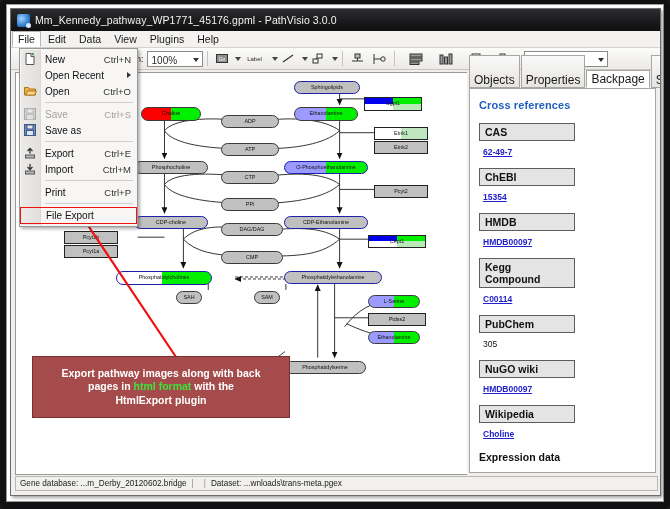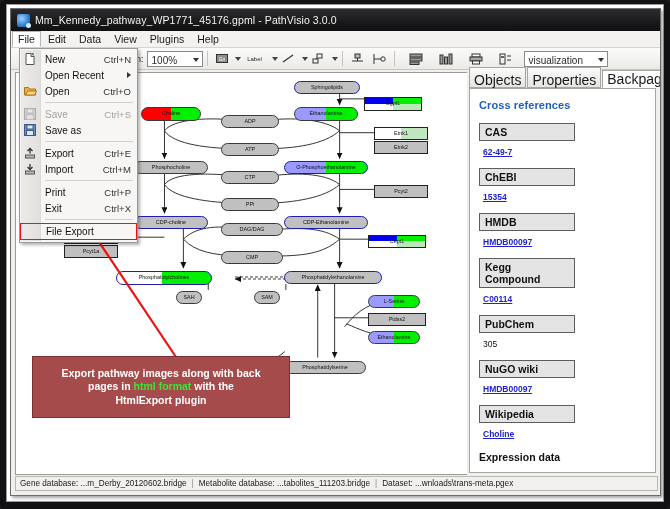--- a/index.html
+++ b/index.html
@@ -182,22 +182,22 @@
     margin: 1px 0px 0px 0px;
   }
   
   #rpanel {
     position: absolute; left: 456px; top: 63px;
     width: 191px; height: 403px;
     background: #f0efee;
   }
   #rtabs { display:flex; align-items:flex-end; height: 16px; padding-left:2px; }
   .rtab {
-    font-size: 14px; color:#1a1a1a;
-    padding: 6px 4px 1px 4px;
+    font-size: 12px; color:#1a1a1a;
+    padding: 18px 4px 1px 4px;
     border: 1px solid #a8a6a3;
     background: linear-gradient(180deg,#fafafa,#e6e4e1);
     margin-right: 1px; line-height: 12px;
   }
   .rtab.sel {
     background: #ffffff;
     border-bottom-color: #ffffff;
     padding-top: 2px; padding-bottom: 2px;
     font-weight: normal;
   }
@@ -626,24 +626,20 @@
         <span class="macc">Ctrl+M</span>
       </div>
 
       <div class="msep"></div>
 
       <div class="mrow">
         <span class="mtxt">Print</span>
         <span class="macc">Ctrl+P</span>
       </div>
 
-      <div class="mrow">
-        <span class="mtxt">Exit</span>
-        <span class="macc">Ctrl+X</span>
-      </div>
 
       <div class="msep"></div>
 
       <div class="mrow" id="batch-row">
         <span class="mtxt">File Export</span>
       </div>
     </div>
 
     <div id="rpanel">
       <div id="rtabs">
@@ -687,19 +683,18 @@
               </div>
             </div>
           <div id="expr-data">Expression data</div>
         </div>
       </div>
     </div>
 
     <div id="statusbar">
       <span>Gene database: ...m_Derby_20120602.bridge</span>
       <span class="sb-sep">|</span>
-      <span>Metabolite database: ...tabolites_111203.bridge</span>
       <span class="sb-sep">|</span>
       <span>Dataset: ...wnloads\trans-meta.pgex</span>
     </div>
 
   </div>
 </div>
 
 </body></html>

